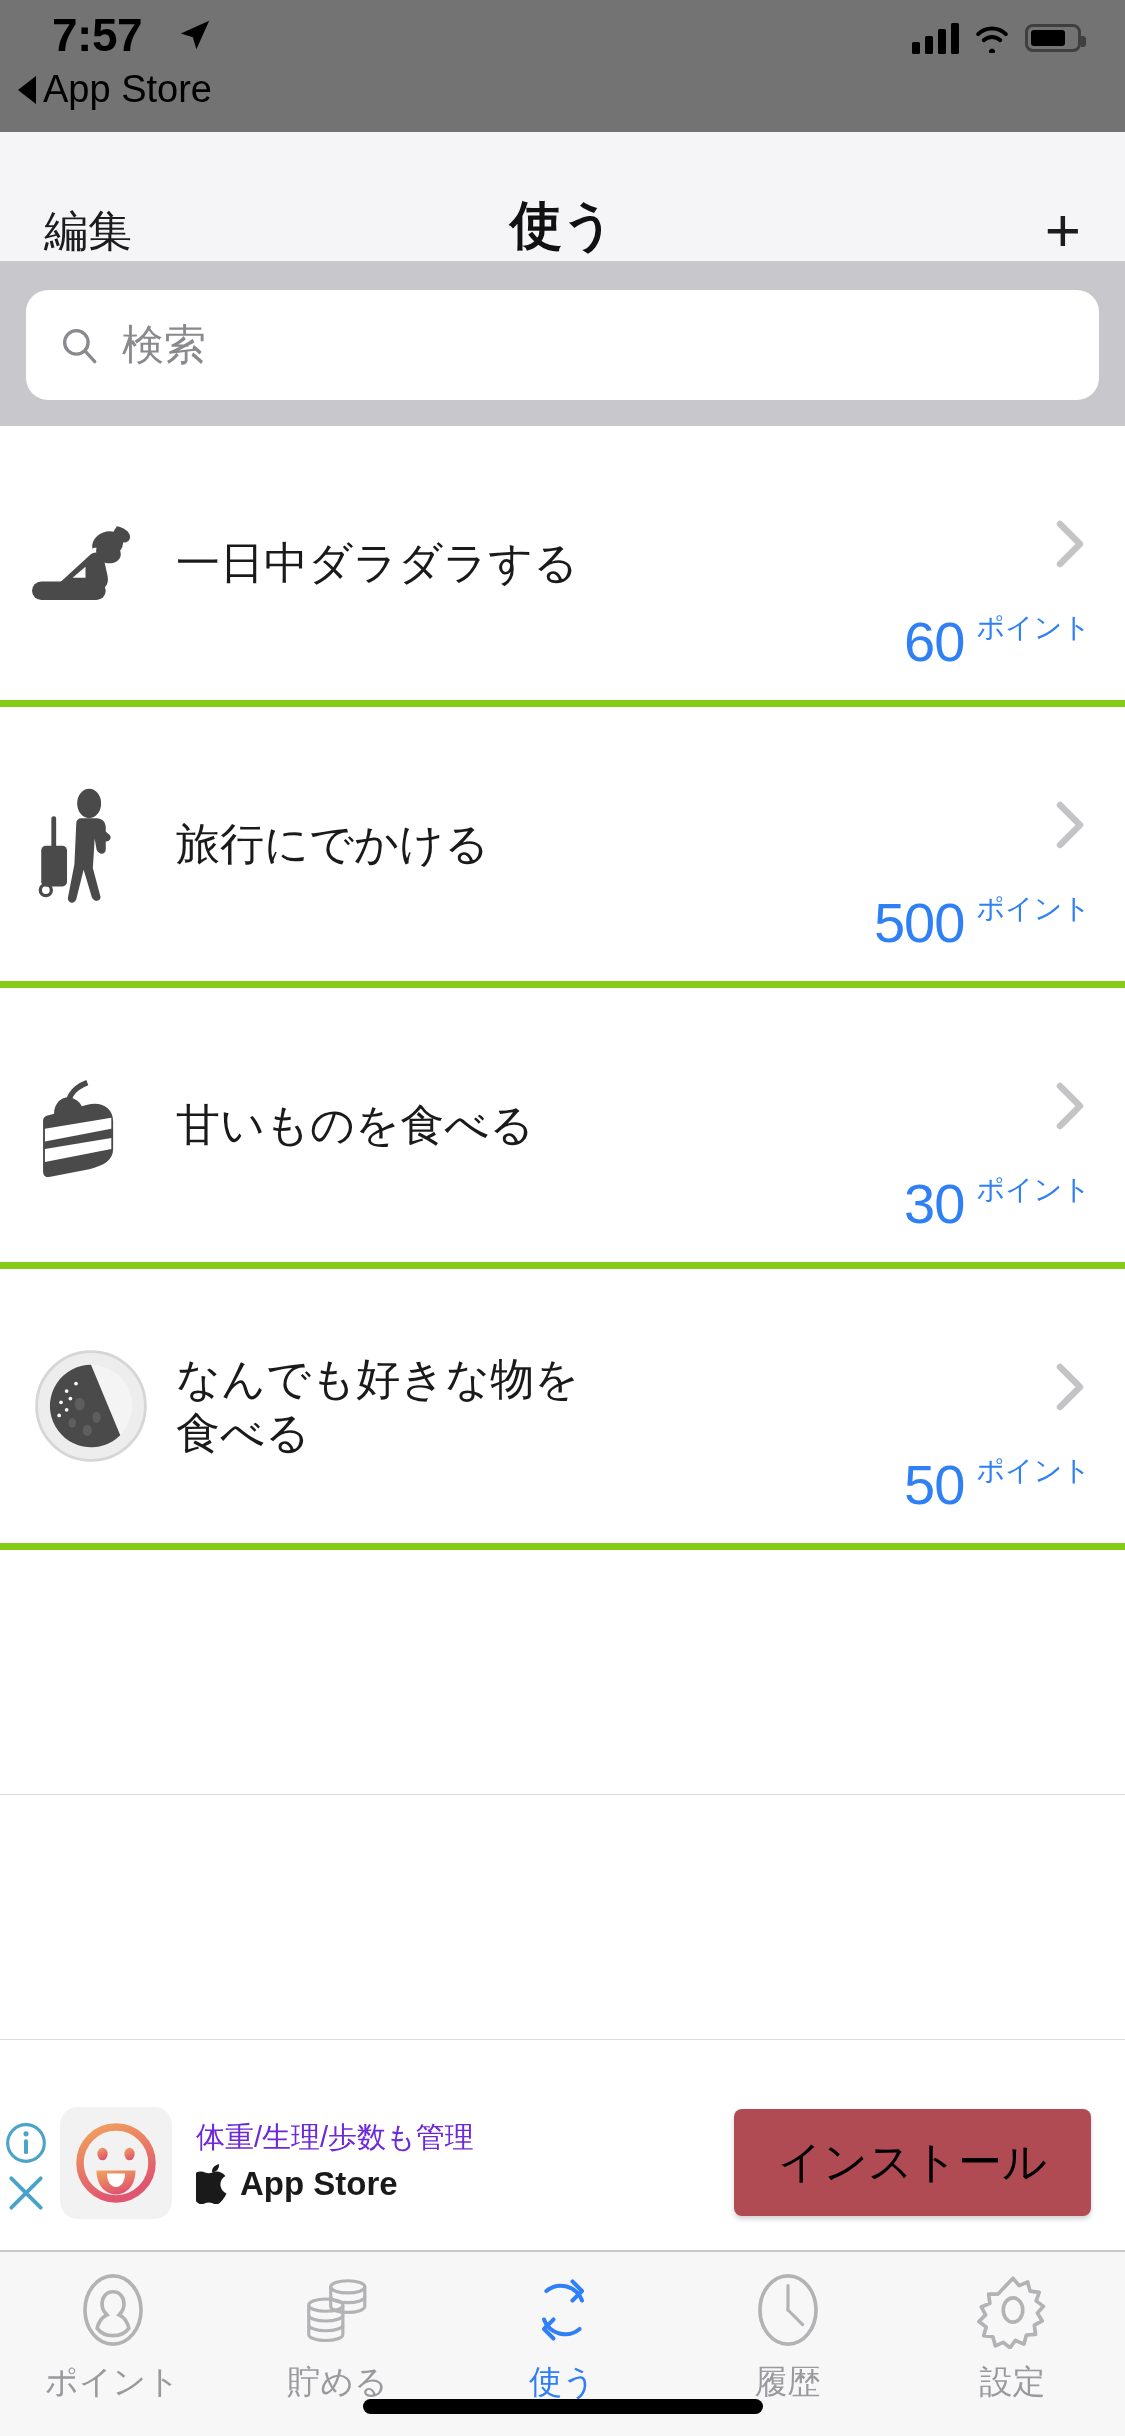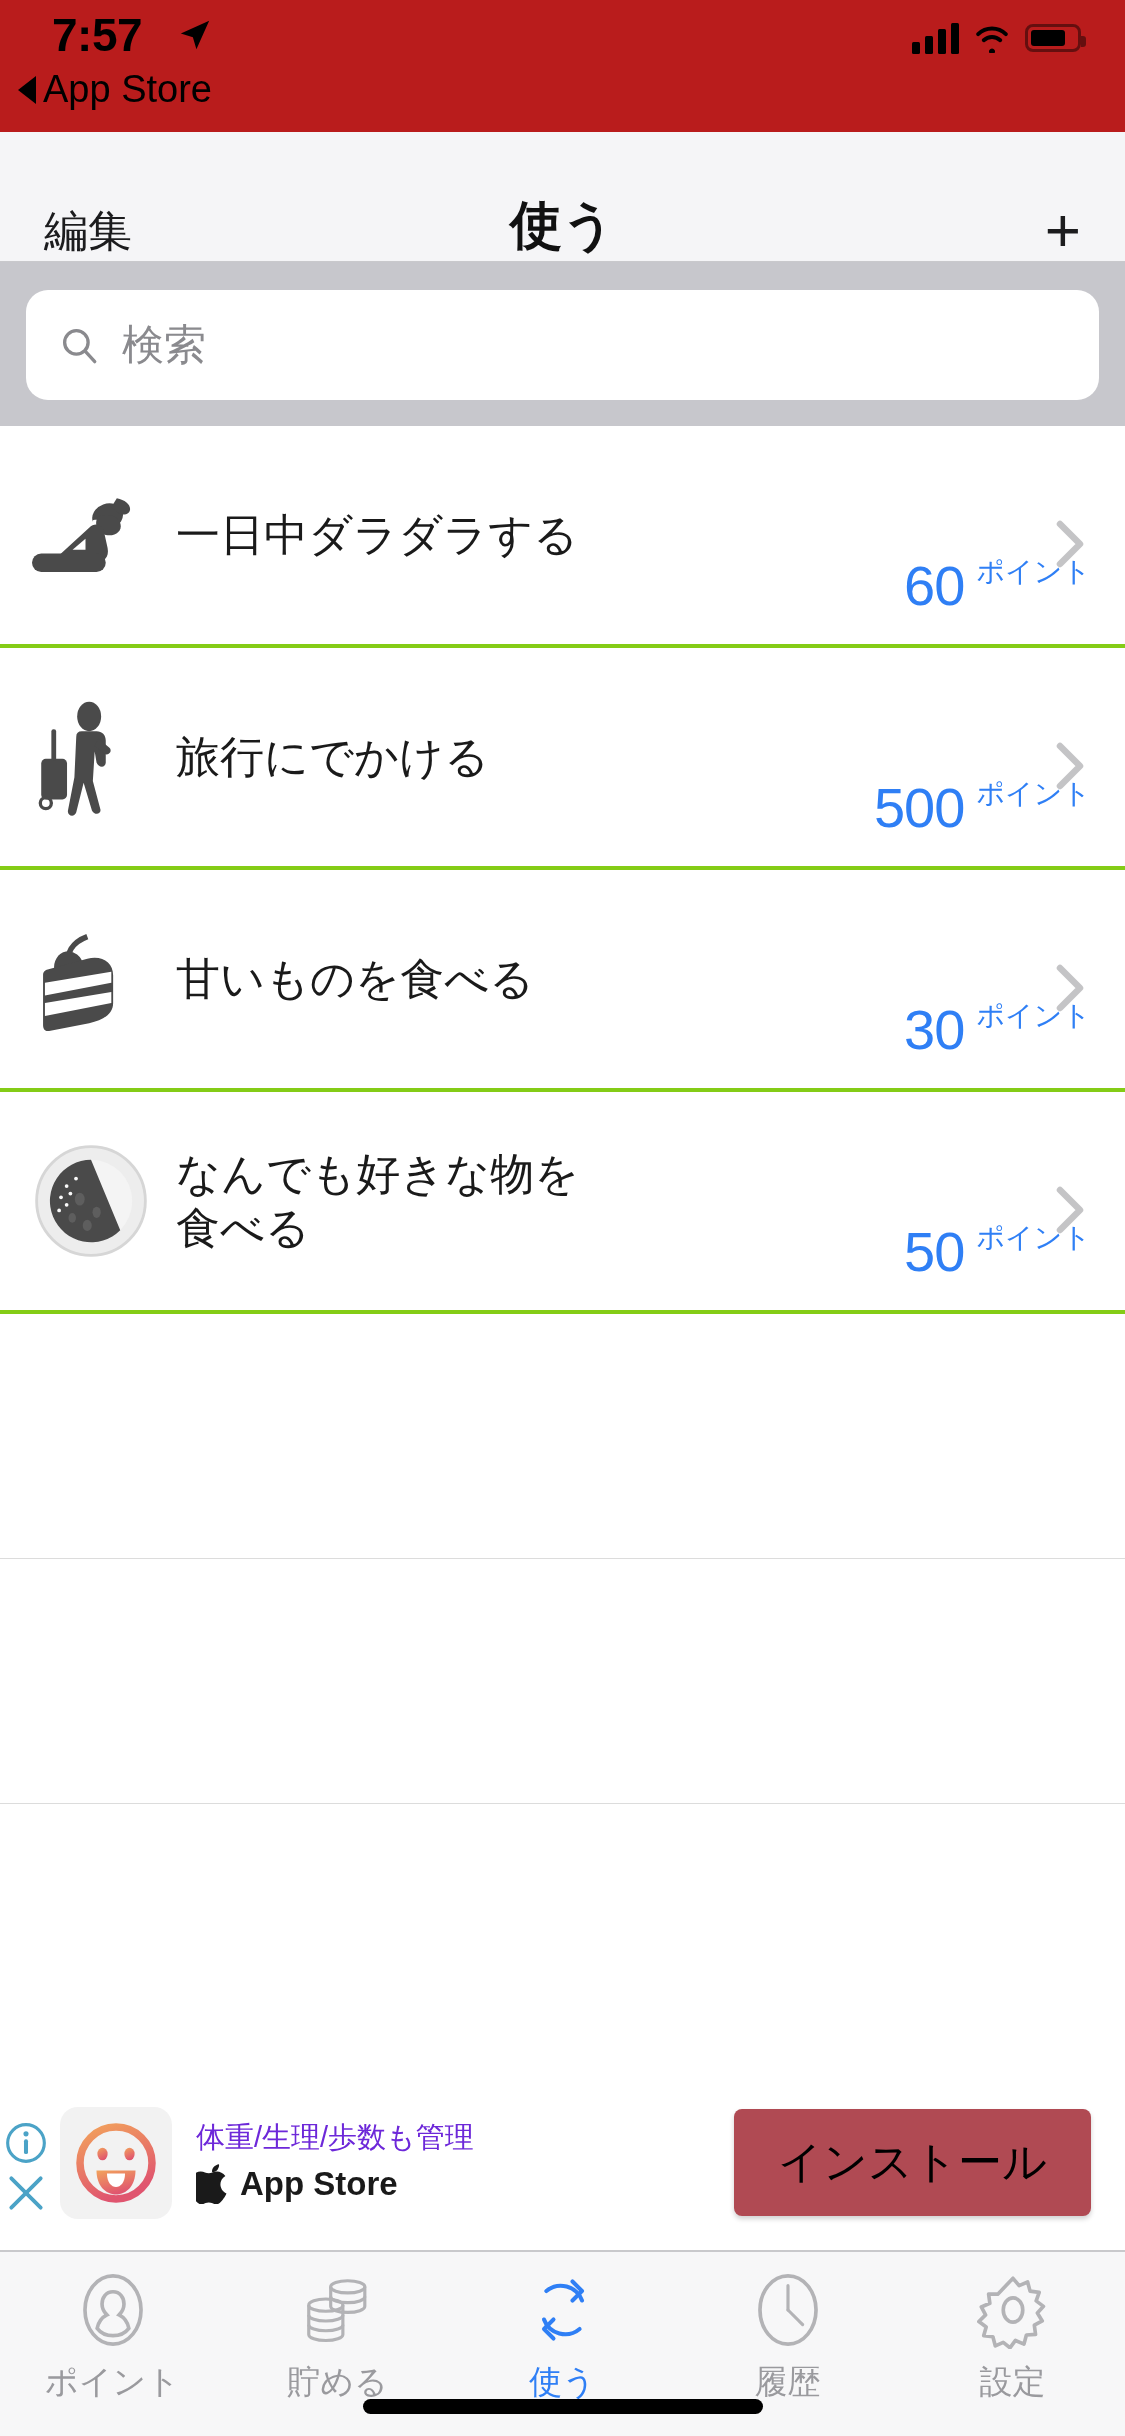--- a/index.html
+++ b/index.html
@@ -5,21 +5,21 @@
   * { margin:0; padding:0; box-sizing:border-box; }
   html,body { width:1125px; height:2436px; }
   body {
     font-family:"Liberation Sans","DejaVu Sans",sans-serif;
     background:#ffffff; overflow:hidden; position:relative;
   }
   .screen { width:1125px; height:2436px; display:flex; flex-direction:column; position:relative; background:#fff; }
 
   
   .statusbar {
-    height:132px; background:#b91c1c; position:relative; flex:0 0 auto;
+    height:132px; background:#737373; position:relative; flex:0 0 auto;
   }
   .sb-time {
     position:absolute; left:52px; top:8px;
     font-size:46px; font-weight:600; color:#000; letter-spacing:-0.5px;
   }
   .sb-loc { position:absolute; left:178px; top:18px; width:34px; height:34px; }
   .sb-back {
     position:absolute; left:18px; top:68px; display:flex; align-items:center; gap:7px;
     font-size:38px; color:#000; font-weight:500;
   }
@@ -57,22 +57,22 @@
   .searchwrap { background:#C7C7CC; padding:28px 26px 26px; flex:0 0 auto; }
   .searchfield {
     height:110px; background:#ffffff; border-radius:22px;
     display:flex; align-items:center; padding:0 32px; gap:22px;
   }
   .search-ph { font-size:42px; color:#8A8A8E; }
 
   
   .list { flex:1 1 auto; background:#fff; overflow:hidden; position:relative; }
   .row {
-    height:222px; position:relative; padding:0 36px 0 28px;
-    border-bottom:4px solid #84cc16;
+    height:281px; position:relative; padding:0 36px 0 28px;
+    border-bottom:7px solid #84cc16;
   }
   .row-top { display:flex; align-items:center; height:100%; }
   .row-icon {
     width:126px; min-width:126px; height:126px;
     display:flex; align-items:center; justify-content:center;
     margin-right:22px;
   }
   .row-title { font-size:44px; color:#1a1a1a; line-height:1.22; flex:1; }
   .chev {
     position:absolute; right:40px; top:92px; width:30px; height:52px;

